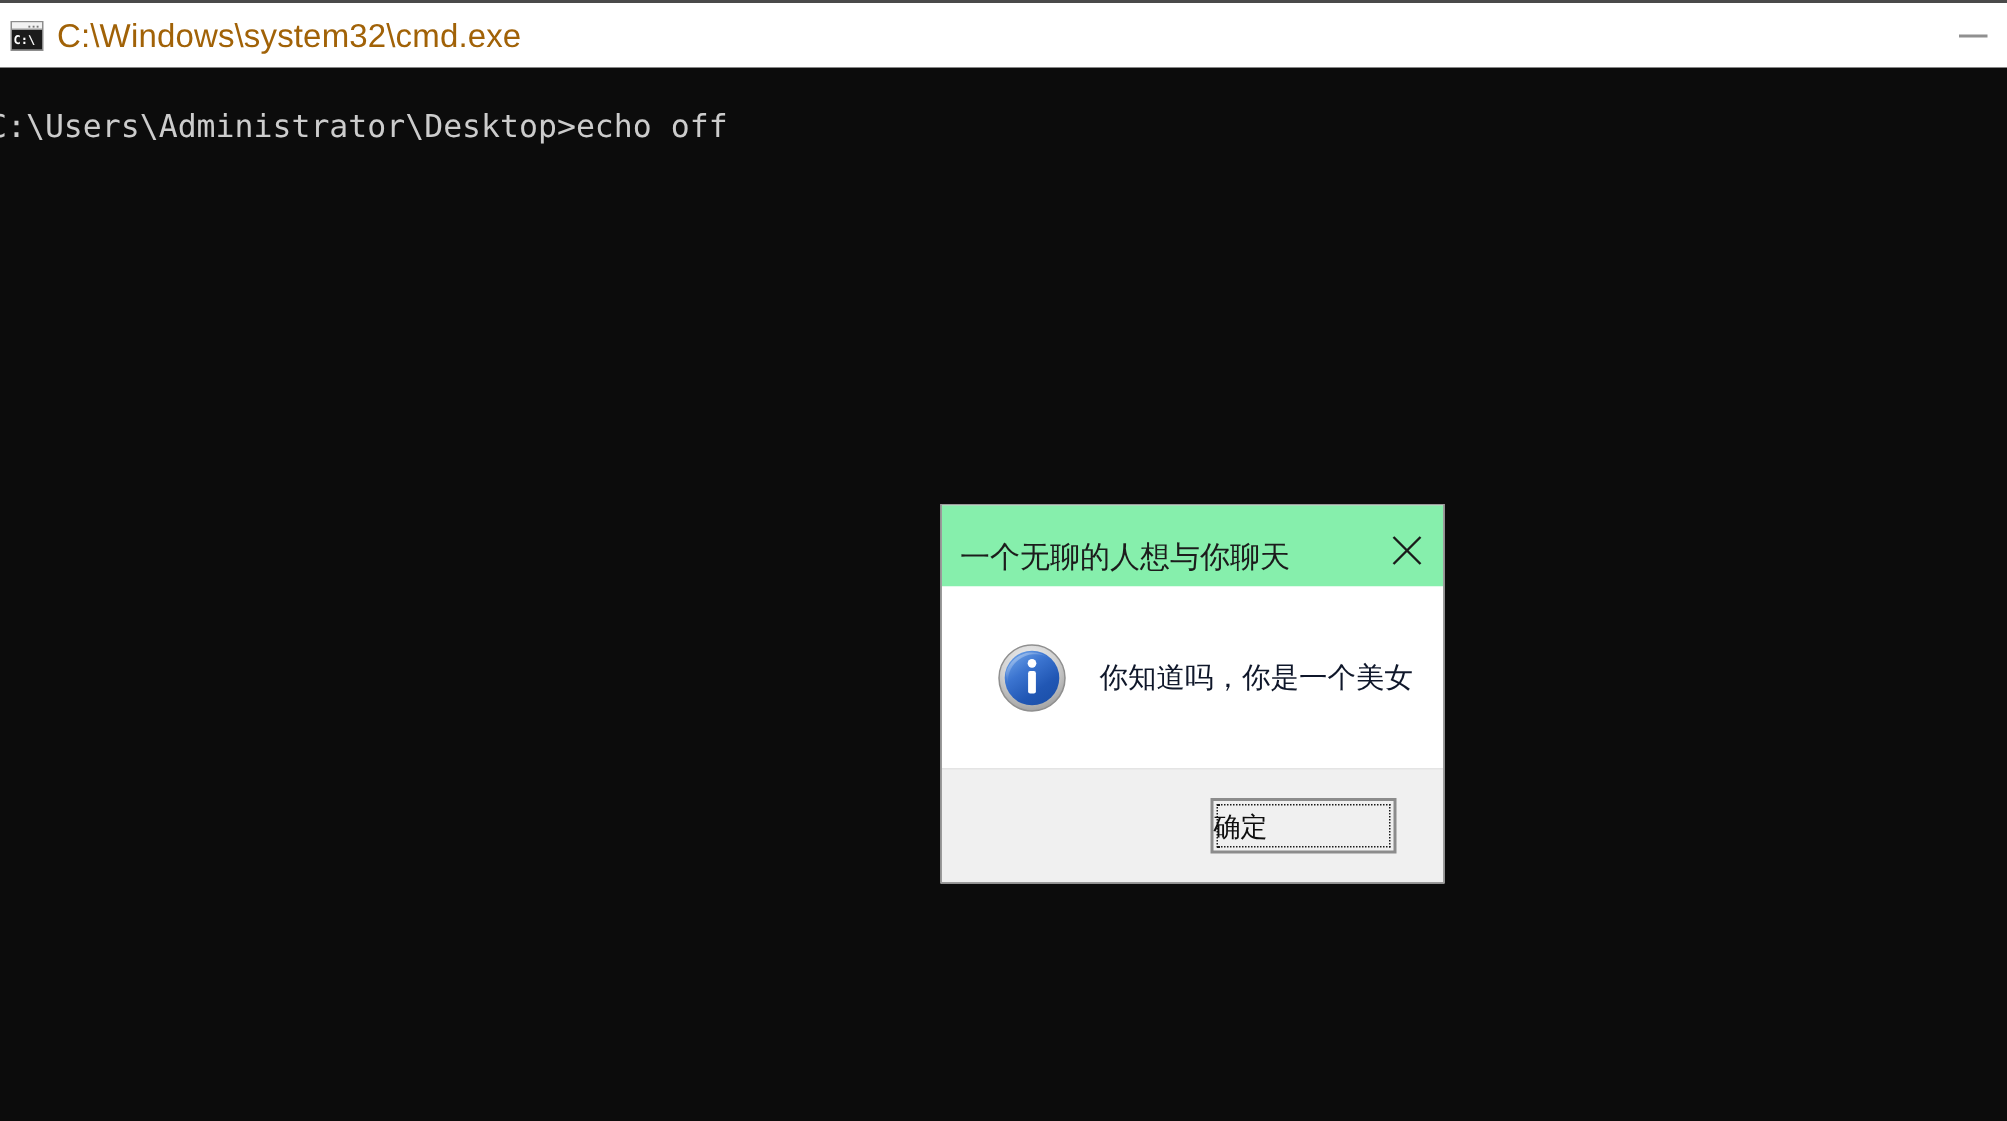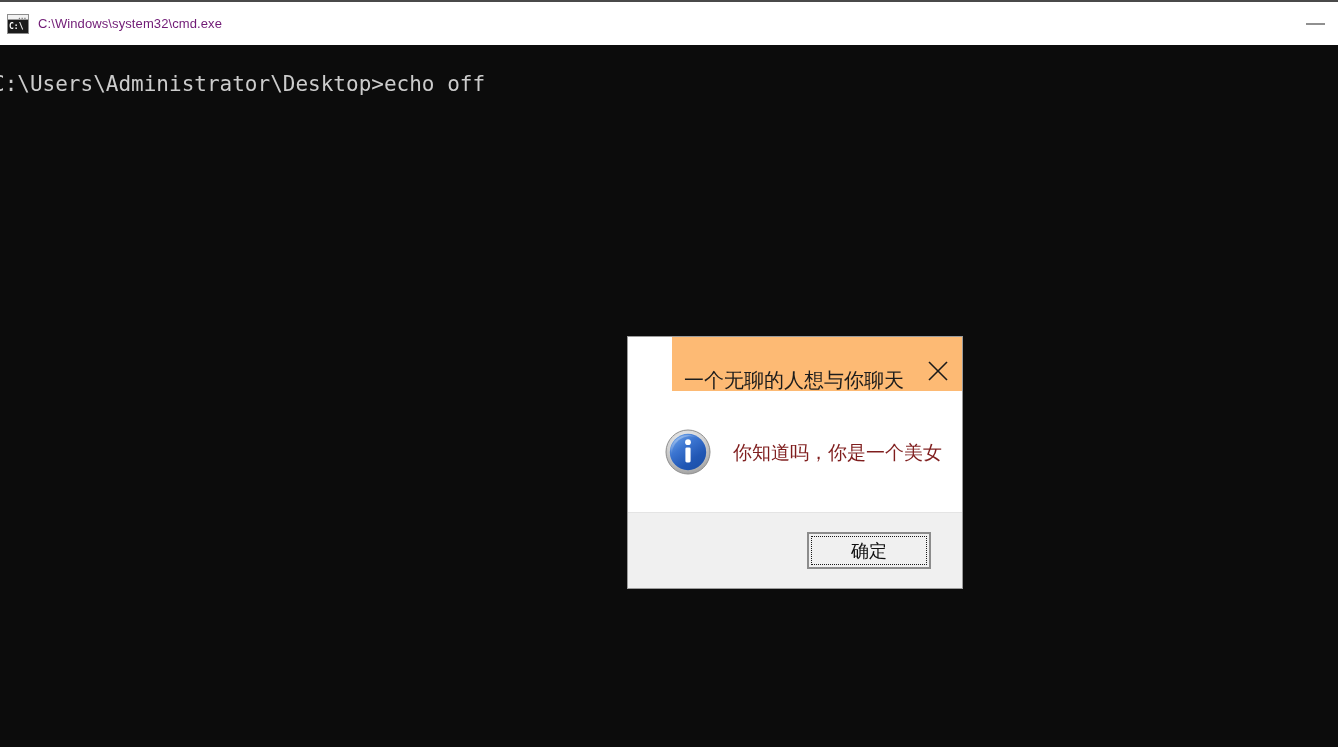--- a/index.html
+++ b/index.html
@@ -81,22 +81,22 @@
     font-family: "DejaVu Sans Mono", "Liberation Mono", monospace;
     font-size: 8px;
     font-weight: bold;
     line-height: 13px;
     text-align: left;
     padding-left: 1px;
     box-sizing: border-box;
     overflow: hidden;
   }
   #title-text {
-    font-size: 13px;
-    color: #701a75;
+    font-size: 22px;
+    color: #a16207;
     font-family: "Liberation Sans", "DejaVu Sans", sans-serif;
     white-space: nowrap;
     letter-spacing: 0.1px;
   }
   #window-controls {
     position: absolute;
     right: 0;
     top: 0;
     height: 43px;
     display: flex;
@@ -159,24 +159,23 @@
     border: 1px solid #9b9b9b;
     box-sizing: border-box;
     display: flex;
     flex-direction: column;
     z-index: 10;
   }
   #dialog-titlebar {
     height: 54px;
     flex: 0 0 auto;
     display: flex;
-    align-items: flex-end;
+    align-items: center;
     justify-content: space-between;
-    background: #fdba74;
-    margin-left: 44px;
+    background: #86efac;
   }
   #dialog-title {
     font-size: 20px;
     color: #1c1c1c;
     margin-left: 12px;
     margin-top: 14px;
     font-family: "DejaVu Sans", "Liberation Sans", sans-serif;
     white-space: nowrap;
     line-height: 22px;
   }
@@ -202,21 +201,21 @@
     box-sizing: border-box;
   }
   #info-icon {
     width: 46px;
     height: 46px;
     flex: 0 0 auto;
     position: relative;
   }
   #dialog-message {
     font-size: 19px;
-    color: #7f1d1d;
+    color: #0f172a;
     margin-left: 22px;
     font-family: "DejaVu Sans", "Liberation Sans", sans-serif;
     white-space: nowrap;
     line-height: 24px;
   }
 
   #dialog-footer {
     height: 76px;
     flex: 0 0 auto;
     background: #f0f0f0;
@@ -228,21 +227,20 @@
     box-sizing: border-box;
   }
   #ok-button {
     width: 124px;
     height: 37px;
     background: #f0f0f0;
     border: 2px solid #8c8c8c;
     box-sizing: border-box;
     display: flex;
     align-items: center;
-    justify-content: center;
     cursor: default;
     padding: 0;
     position: relative;
   }
   #ok-button .focus-ring {
     position: absolute;
     left: 2px;
     top: 2px;
     right: 2px;
     bottom: 2px;

